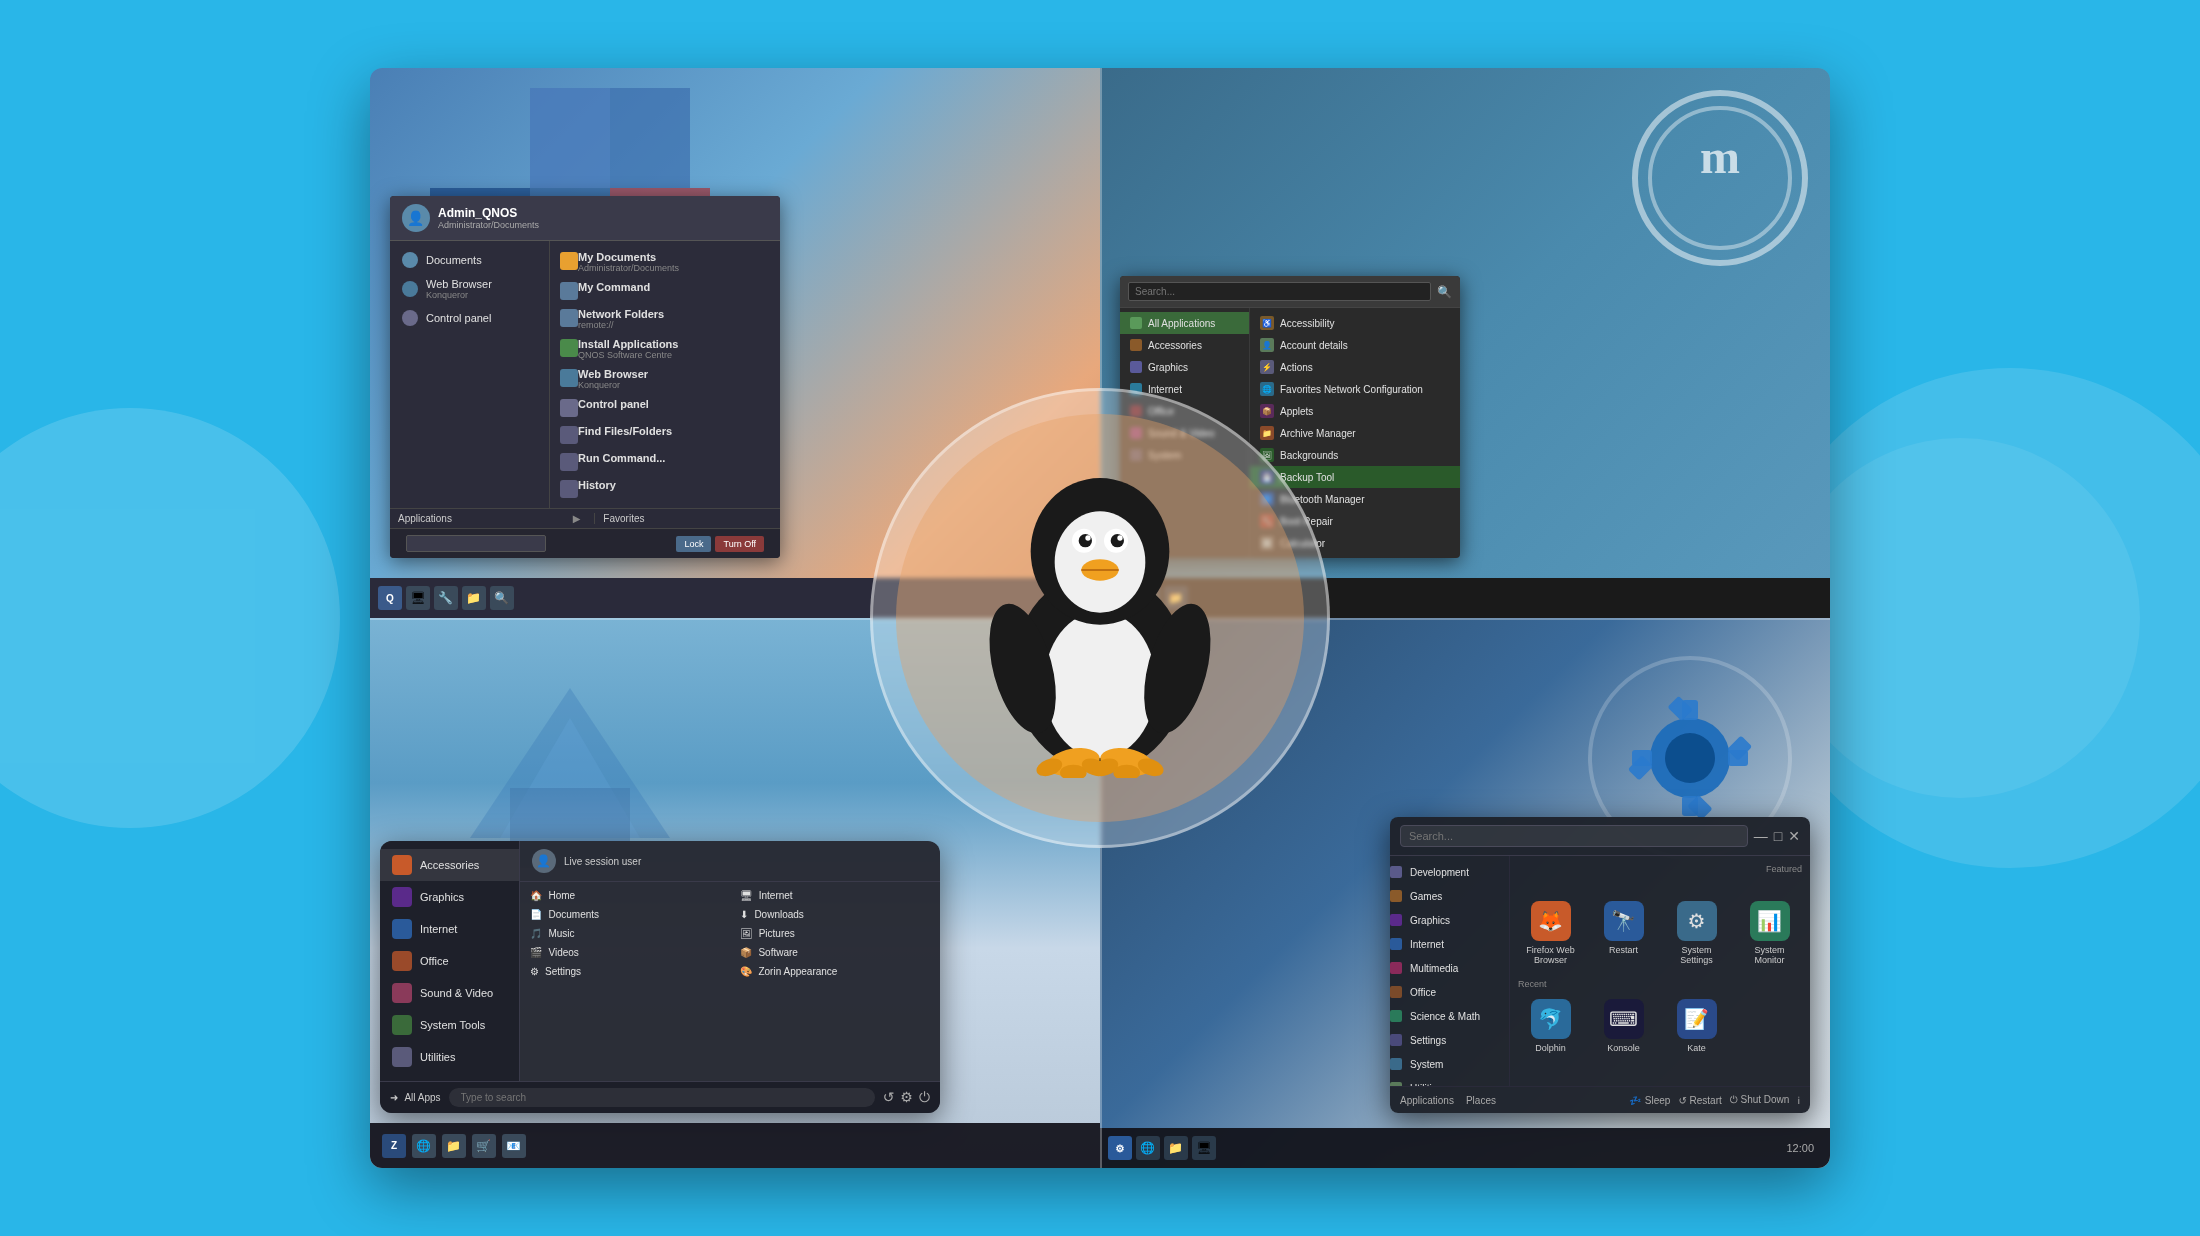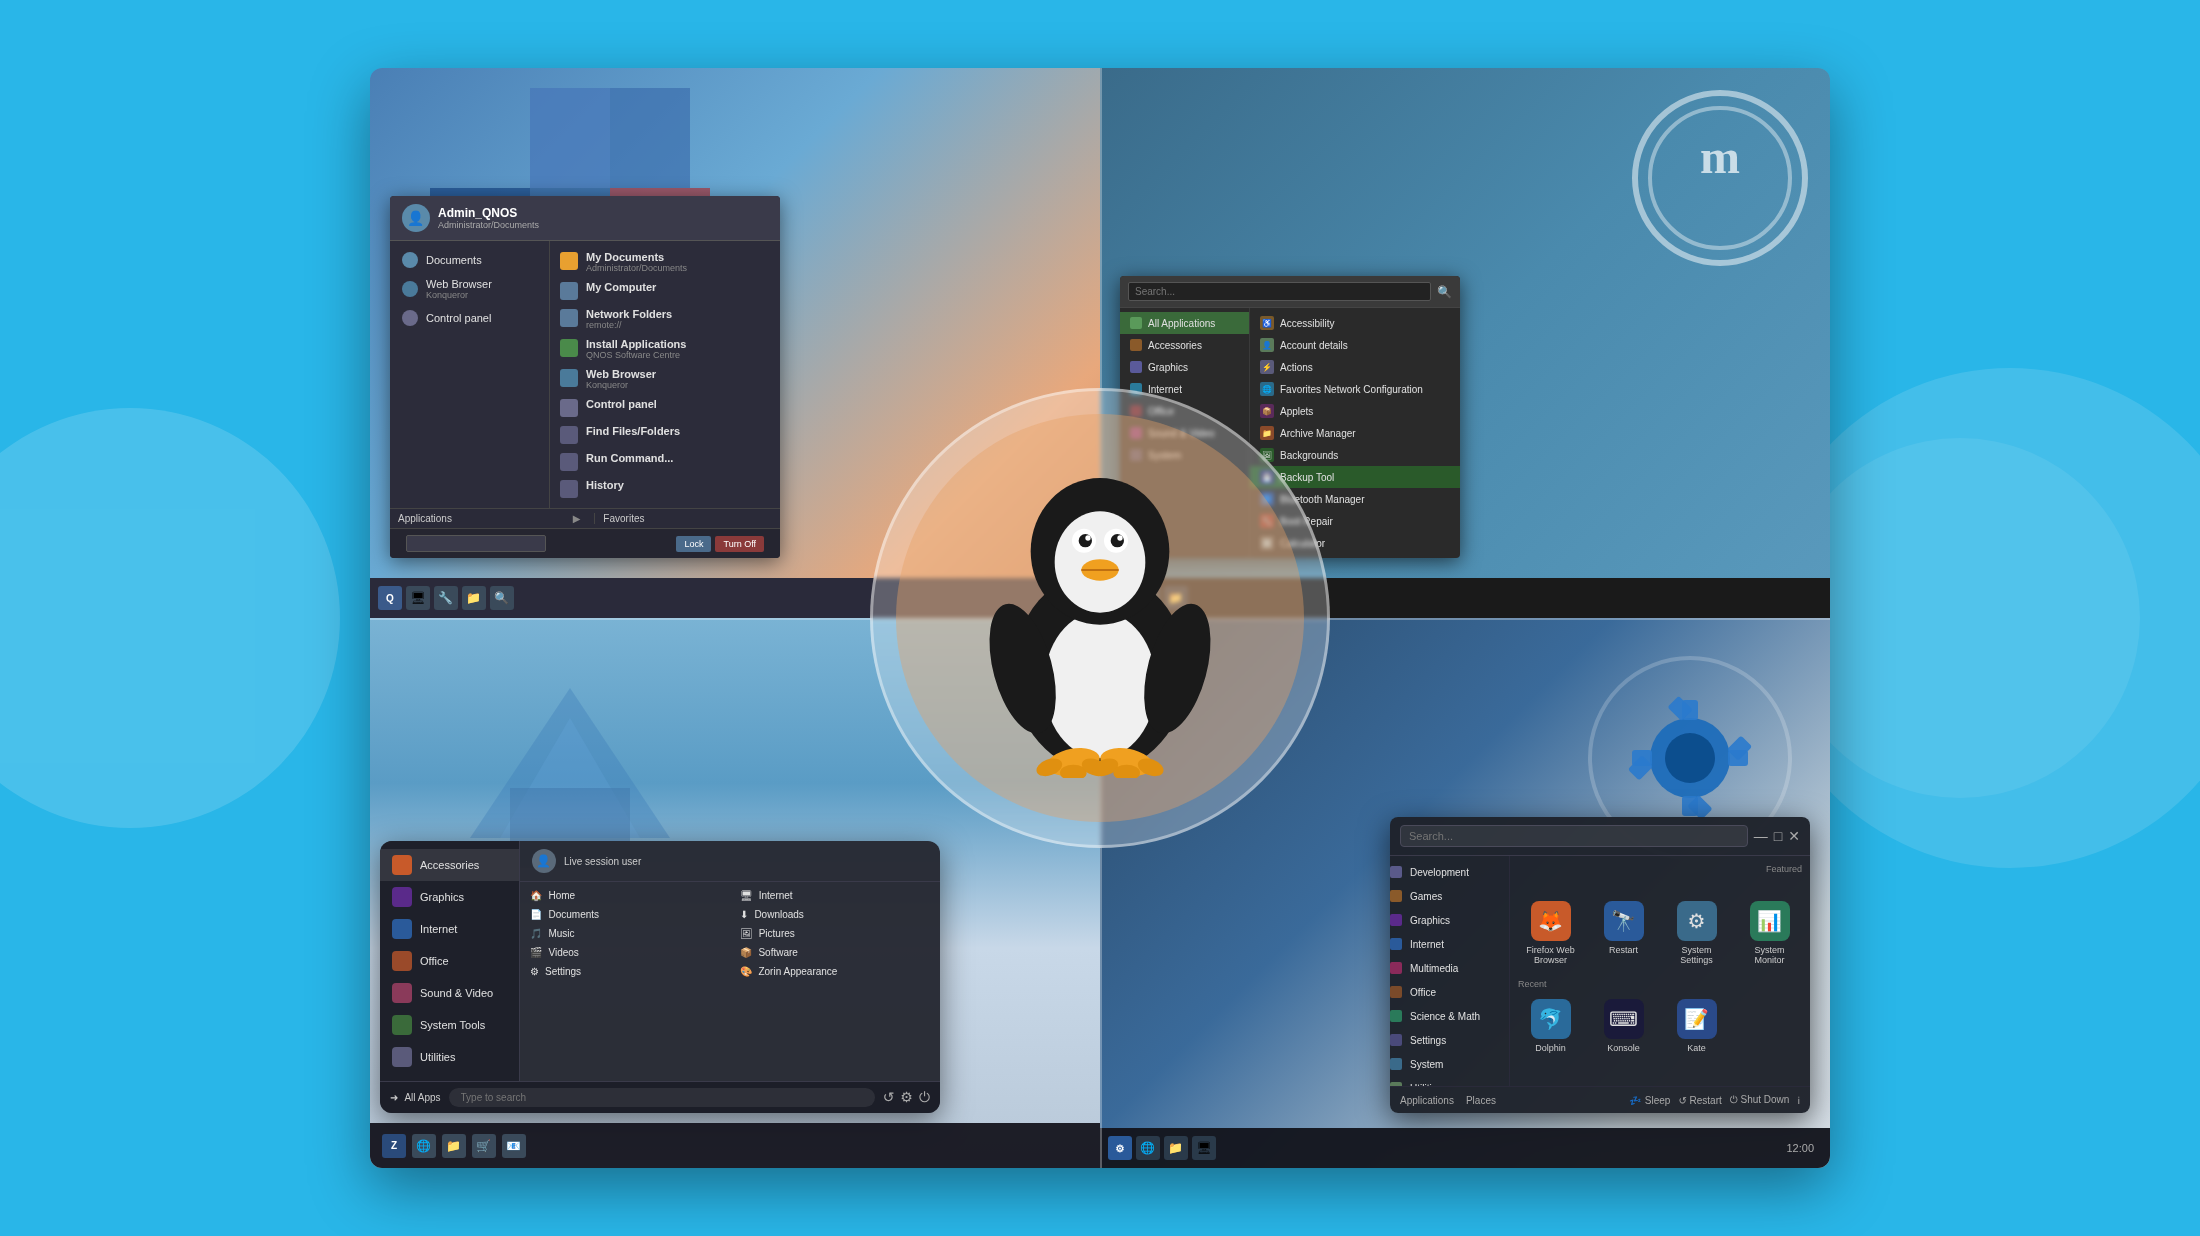--- a/index.html
+++ b/index.html
@@ -140,21 +140,20 @@
       border-radius: 50%;
       flex-shrink: 0;
     }
     .sm-right {
       flex: 1;
       padding: 6px 0;
     }
     .sm-right-item {
       display: flex;
       align-items: flex-start;
-      gap: 8px;
       padding: 4px 10px;
       cursor: pointer;
     }
     .sm-right-icon {
       width: 18px;
       height: 18px;
       flex-shrink: 0;
       margin-top: 1px;
     }
     .sm-right-title { font-weight: bold; font-size: 11px; color: #e0e0e0; }
@@ -574,21 +573,21 @@
         <div class="sm-right">
           <div class="sm-right-item">
             <div class="sm-right-icon" style="background:#e8a030;border-radius:3px;"></div>
             <div>
               <div class="sm-right-title">My Documents</div>
               <div class="sm-right-sub">Administrator/Documents</div>
             </div>
           </div>
           <div class="sm-right-item">
             <div class="sm-right-icon" style="background:#5a7a9a;border-radius:3px;"></div>
-            <div class="sm-right-title">My Computer</div>
+            <div class="sm-right-title">My Command</div>
           </div>
           <div class="sm-right-item">
             <div class="sm-right-icon" style="background:#5a7a9a;border-radius:3px;"></div>
             <div>
               <div class="sm-right-title">Network Folders</div>
               <div class="sm-right-sub">remote://</div>
             </div>
           </div>
           <div class="sm-right-item">
             <div class="sm-right-icon" style="background:#4a8a4a;border-radius:3px;"></div>

